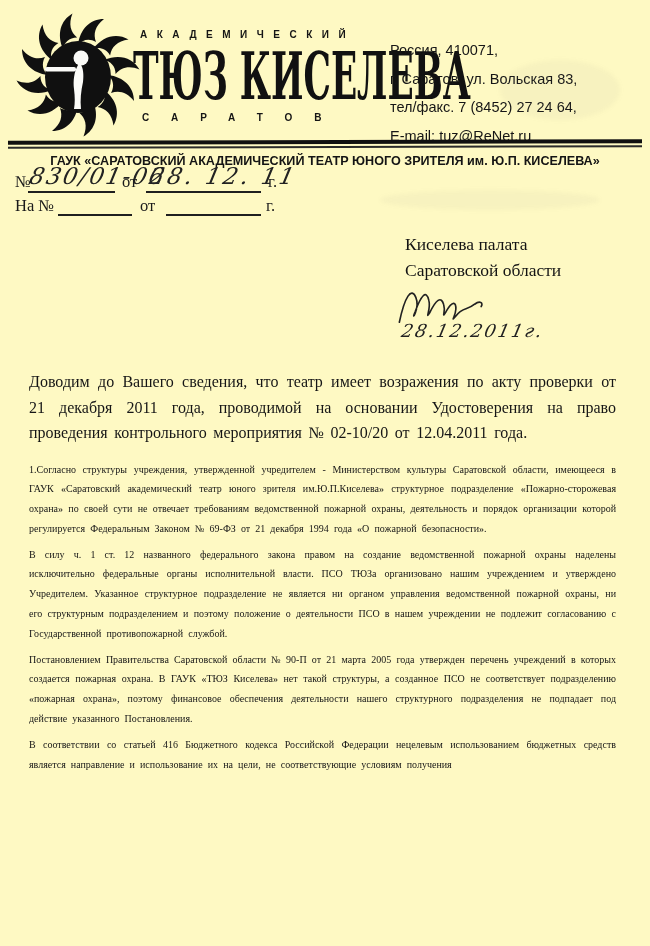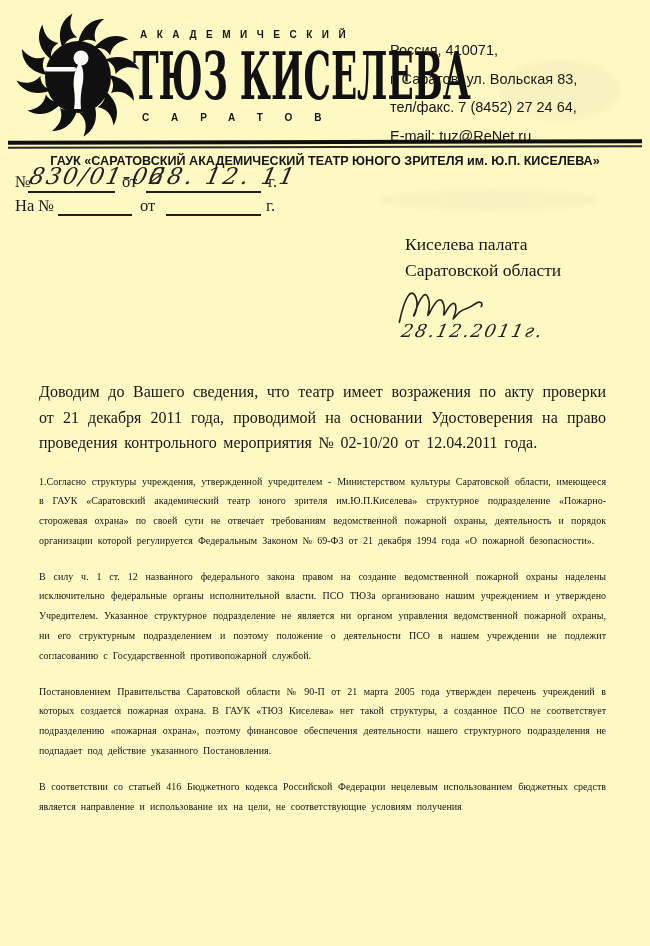--- a/index.html
+++ b/index.html
@@ -36,21 +36,21 @@
     font-family:"DejaVu Serif",serif; font-style:italic; color:#222;
     transform:skewX(-12deg); letter-spacing:2px; white-space:nowrap;
   }
   .u{position:absolute; height:1.8px; background:#1f1f1f;}
   
   .recipient{top:232px; left:405px; font-size:17.5px; line-height:25.5px; color:#141414;}
   
   .sig-date{top:320px; left:402px; font-size:18px;}
   
   .body-text{top:363px; left:23px; width:599px; color:#161616;}
-  .body-text p{margin:16px; text-align:justify; word-spacing:2.6px;}
+  .body-text p{margin:6px; text-align:justify; word-spacing:2.6px;}
   .p-first{font-size:16px; line-height:25.5px; margin-bottom:14px !important;}
   .p-rest{font-size:10px; line-height:19.8px;}
   
   .smudge{position:absolute; background:rgba(120,120,120,.05); filter:blur(2px); border-radius:50%;}
 </style>
 </head>
 <body>
 
 <div class="page">
 

